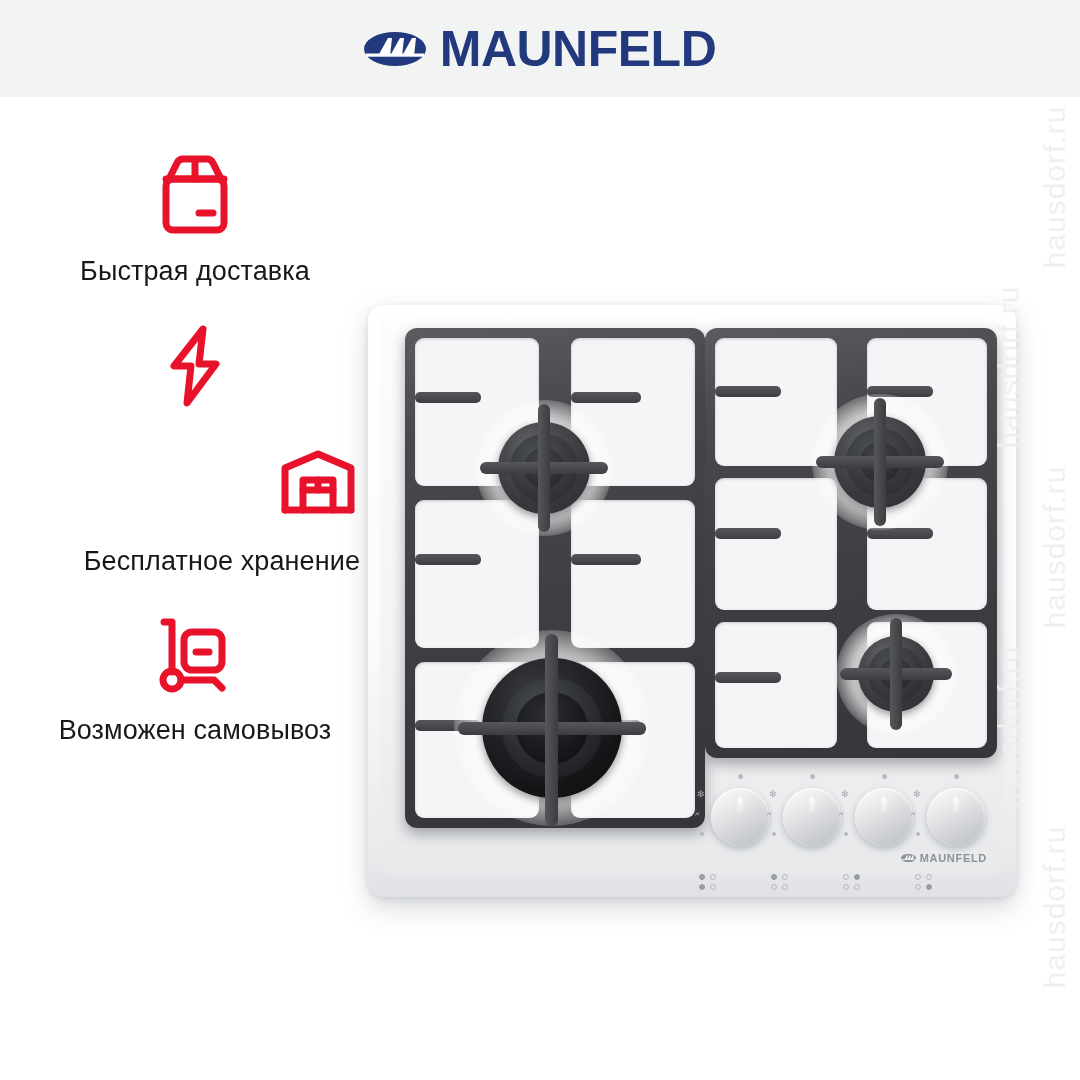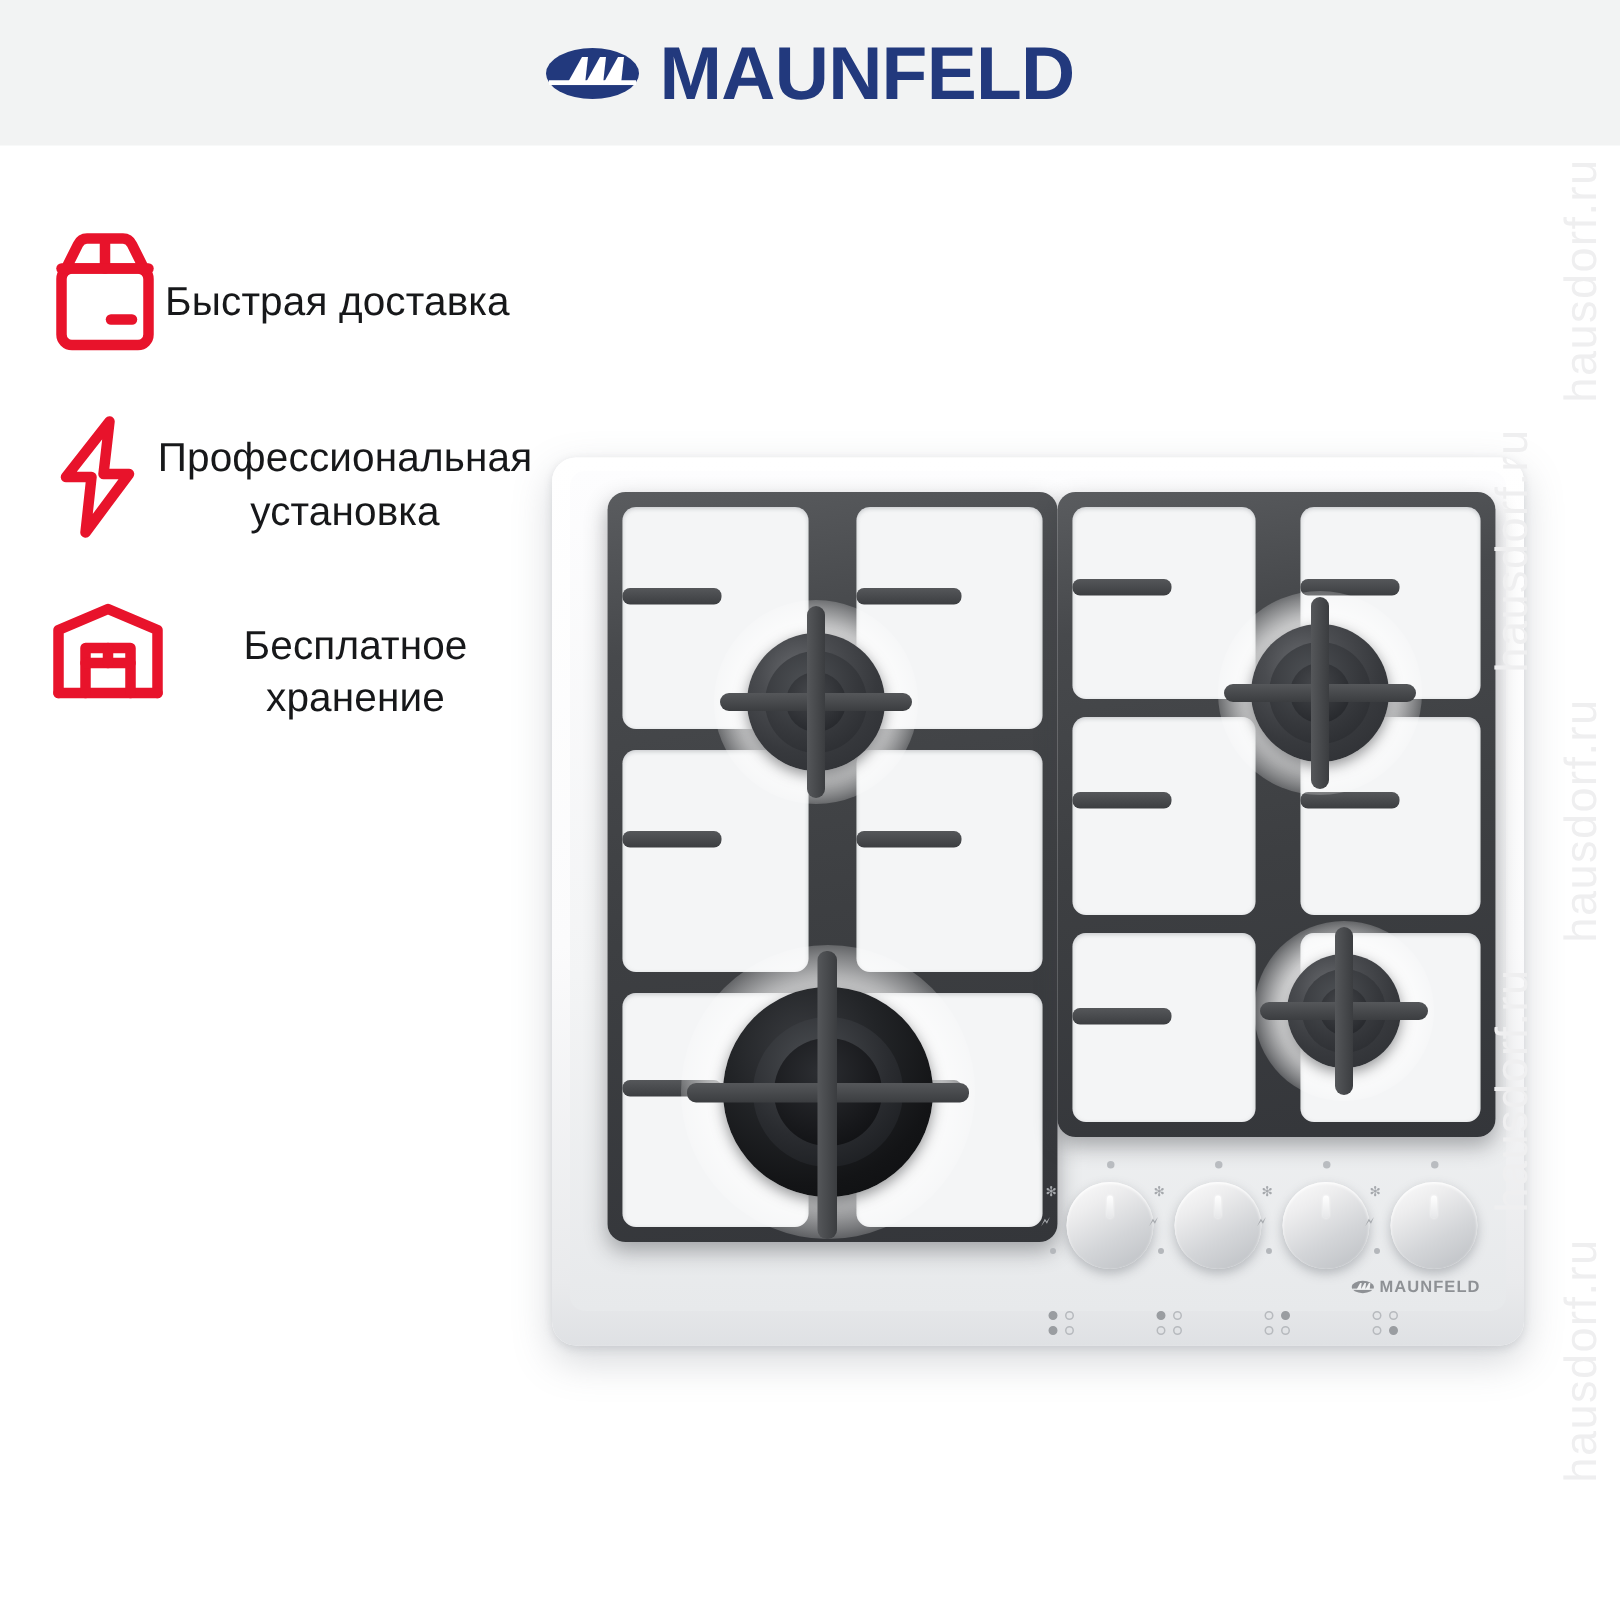--- a/index.html
+++ b/index.html
@@ -25,21 +25,21 @@
     color:#22397d;line-height:1;white-space:nowrap;
     font-family:"Liberation Sans","DejaVu Sans",sans-serif;
   }
 
   
   .features{
     position:absolute;left:20px;top:150px;width:350px;
     display:flex;flex-direction:column;align-items:center;
   }
   .feature{
-    width:330px;display:flex;flex-direction:row;align-items:center;
+    width:330px;display:flex;flex-direction:column;align-items:center;
   }
   .feature-icon{display:flex;align-items:center;justify-content:center;height:92px;}
   .feature-label{
     margin-top:12px;text-align:center;color:#17181a;
     font-size:27px;line-height:1.32;font-weight:400;letter-spacing:0.1px;
     max-width:330px;
   }
   .f1{margin-top:0;}
   .f2{margin-top:30px;}
   .f3{margin-top:28px;align-items:flex-end;}
@@ -207,38 +207,51 @@
       </div>
       <div class="feature-label">Быстрая доставка</div>
     </div>
 
     <div class="feature f2">
       <div class="feature-icon">
         <svg width="70" height="86" viewBox="0 0 70 86">
           <path d="M43 6 L14 43 L31 43 L27 80 L56 41 L39 41 Z" fill="none" stroke="#e8132b" stroke-width="7" stroke-linejoin="round" stroke-linecap="round"></path>
         </svg>
       </div>
-      <div class="feature-label">Профессиональная установка</div>
     </div>
 
     <div class="feature f3">
       <div class="feature-icon">
         <svg width="84" height="80" viewBox="0 0 84 80">
           <g fill="none" stroke="#e8132b" stroke-width="7" stroke-linejoin="round" stroke-linecap="round">
             <path d="M9 64 L9 22 L42 8 L75 22 L75 64"></path>
             <path d="M9 64 L75 64"></path>
             <path d="M27 64 L27 34 L57 34 L57 64"></path>
             <line x1="27" y1="44" x2="57" y2="44"></line>
             <line x1="42" y1="34" x2="42" y2="44"></line>
           </g>
         </svg>
       </div>
       <div class="feature-label">Бесплатное хранение</div>
     </div>
 
+    <div class="feature f4">
+      <div class="feature-icon">
+        <svg width="86" height="82" viewBox="0 0 86 82">
+          <g fill="none" stroke="#e8132b" stroke-width="7" stroke-linejoin="round" stroke-linecap="round">
+            <path d="M12 8 L20 8 L20 58"></path>
+            <circle cx="20" cy="66" r="9"></circle>
+            <path d="M29 66 L62 66 L70 74"></path>
+            <rect x="32" y="18" width="38" height="38" rx="8"></rect>
+            <line x1="44" y1="38" x2="57" y2="38"></line>
+          </g>
+        </svg>
+      </div>
+      <div class="feature-label">Возможен самовывоз</div>
+    </div>
 
   </div>
 
   <div class="product">
     <div class="hob">
       <div class="hob-inner">
 
         <div class="grate grate-left">
           <div class="cell" style="left:10px;top:10px;width:124px;height:148px;"></div>
           <div class="cell" style="left:166px;top:10px;width:124px;height:148px;"></div>

